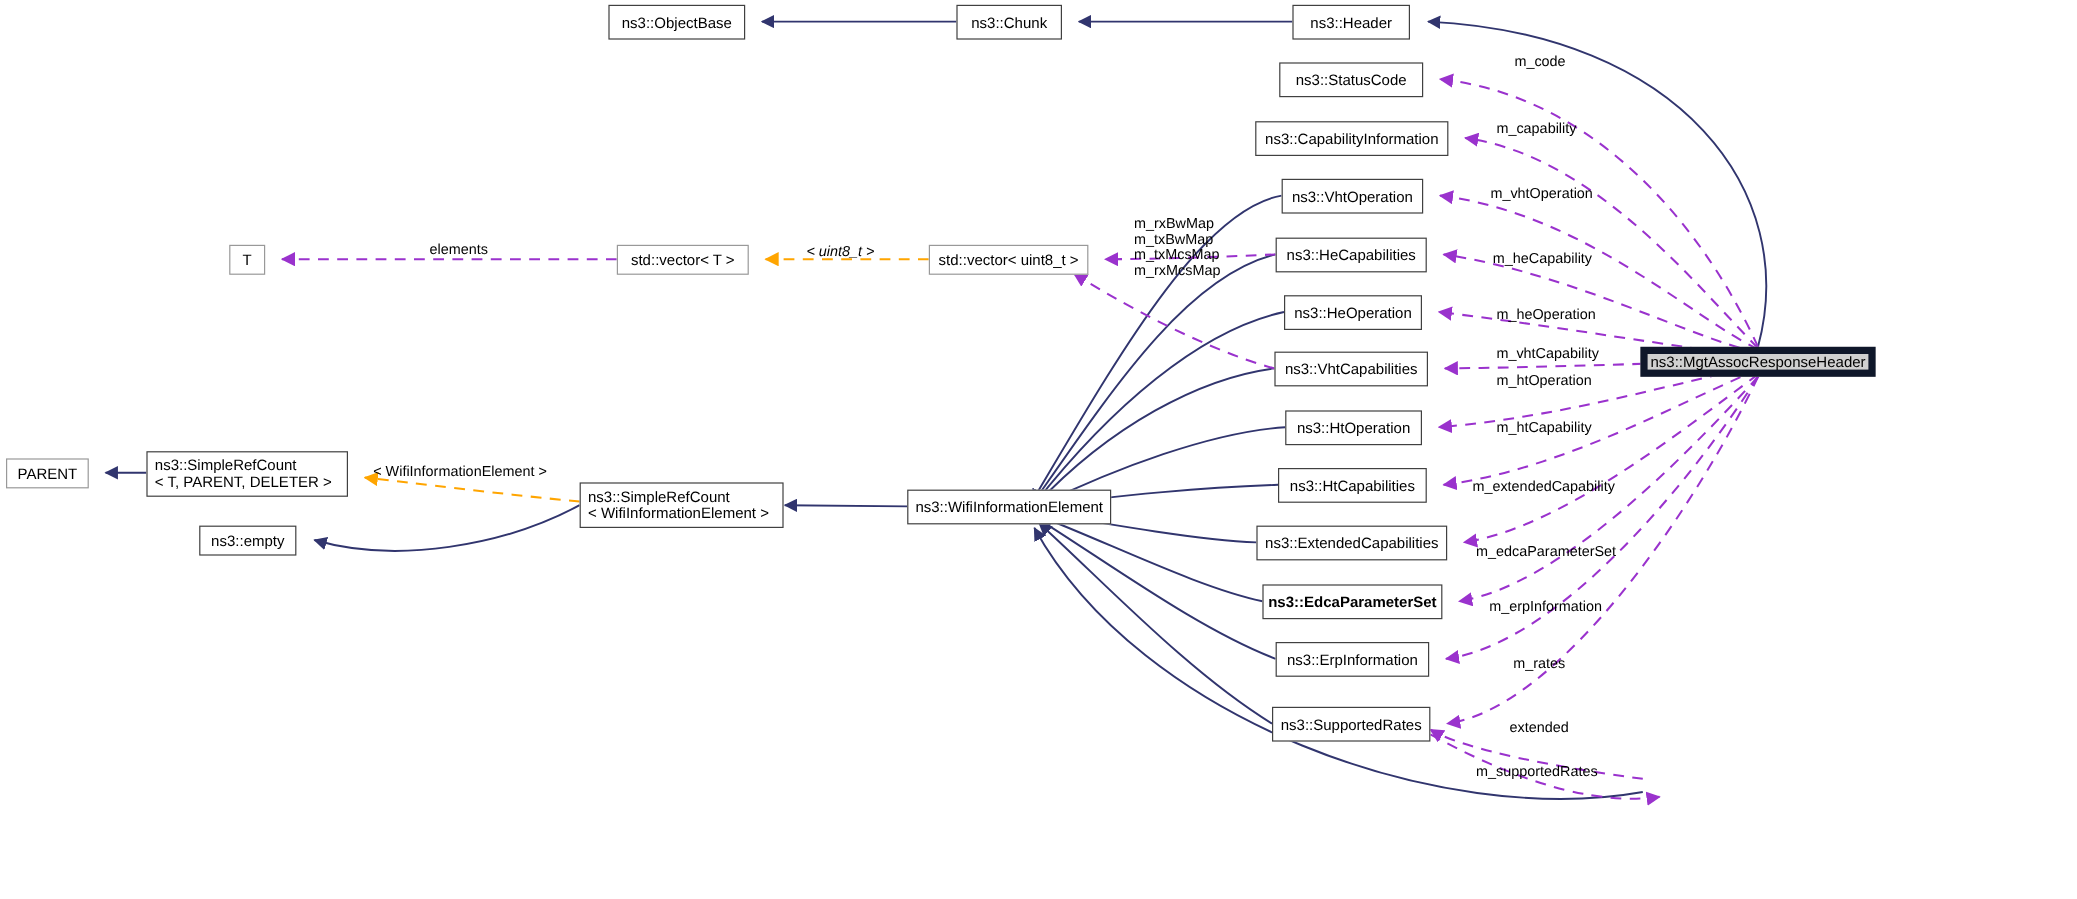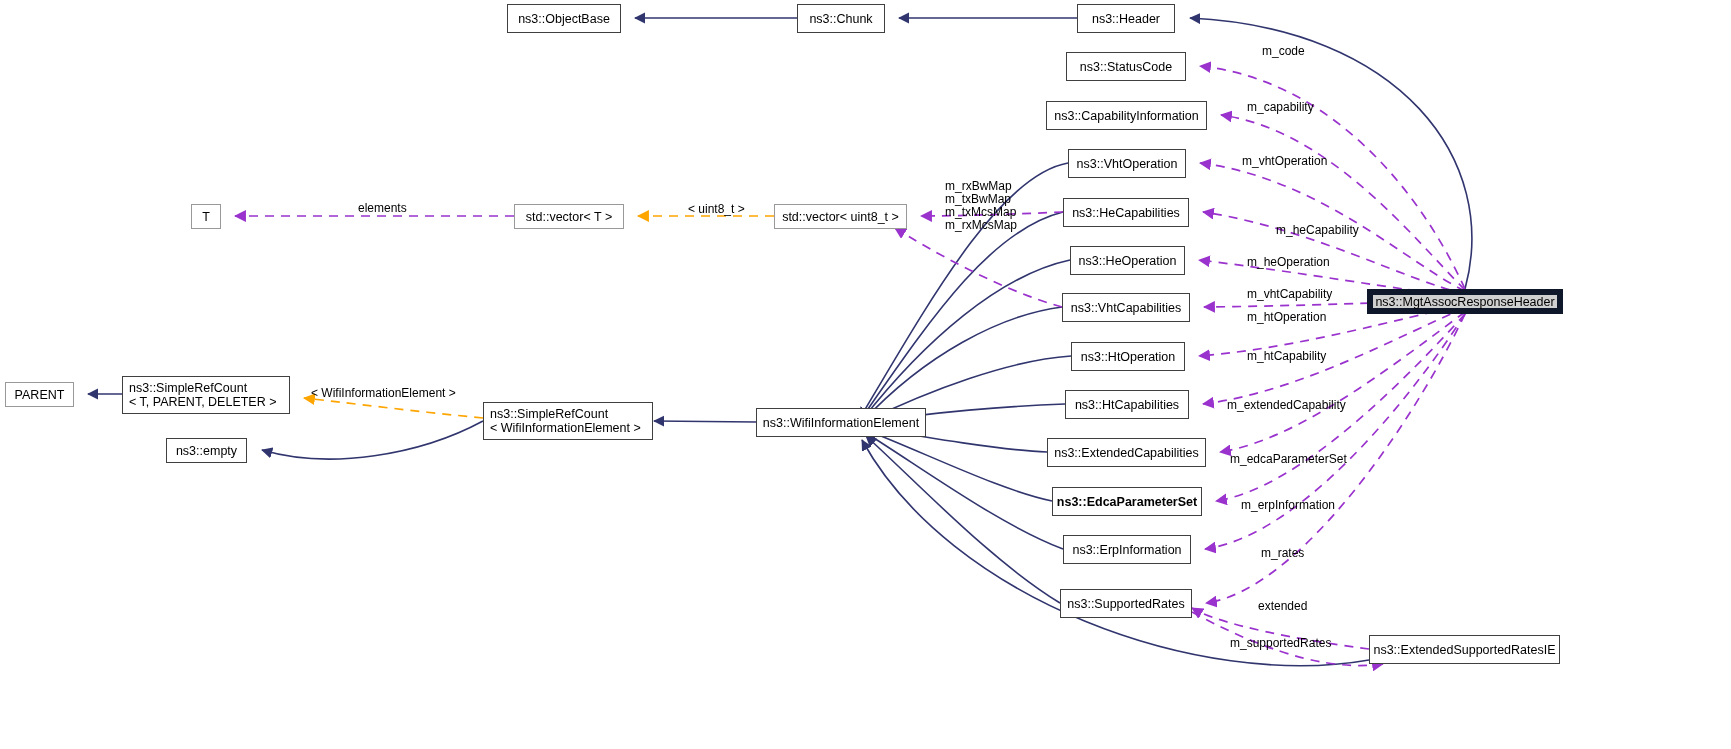--- a/index.html
+++ b/index.html
@@ -184,23 +184,20 @@
   </div>
 
   <div class="node" style="left:1063px; top:535px; width:128px; height:29px;">
     <span class="ln">ns3::ErpInformation</span>
   </div>
 
   <div class="node" style="left:1060px; top:589px; width:132px; height:29px;">
     <span class="ln">ns3::SupportedRates</span>
   </div>
 
-  <div class="node" style="left:1369px; top:635px; width:191px; height:29px;">
-    <span class="ln">ns3::ExtendedSupportedRatesIE</span>
-  </div>
 
   <div class="node current" style="left:1367px; top:289px; width:196px; height:25px;">
     <span class="ln">ns3::MgtAssocResponseHeader</span>
   </div>
 
   <div class="node thin" style="left:191px; top:204px; width:30px; height:25px;">
     <span class="ln">T</span>
   </div>
 
   <div class="node thin" style="left:514px; top:204px; width:110px; height:25px;">
@@ -232,21 +229,21 @@
   <div class="node" style="left:756px; top:408px; width:170px; height:29px;">
     <span class="ln">ns3::WifiInformationElement</span>
   </div>
 
   <div class="edge-label" style="left:1262px; top:45px;"><span>m_code</span></div>
 
   <div class="edge-label" style="left:1247px; top:101px;"><span>m_capability</span></div>
 
   <div class="edge-label" style="left:1242px; top:155px;"><span>m_vhtOperation</span></div>
 
-  <div class="edge-label" style="left:1244px; top:224px;margin-left:32px;"><span>m_heCapability</span></div>
+  <div class="edge-label" style="left:1244px; top:209px;"><span>m_heCapability</span></div>
 
   <div class="edge-label" style="left:1247px; top:256px;"><span>m_heOperation</span></div>
 
   <div class="edge-label" style="left:1247px; top:288px;"><span>m_vhtCapability</span></div>
 
   <div class="edge-label" style="left:1247px; top:311px;"><span>m_htOperation</span></div>
 
   <div class="edge-label" style="left:1247px; top:350px;"><span>m_htCapability</span></div>
 
   <div class="edge-label" style="left:1227px; top:399px;"><span>m_extendedCapability</span></div>
@@ -256,21 +253,21 @@
   <div class="edge-label" style="left:1241px; top:499px;"><span>m_erpInformation</span></div>
 
   <div class="edge-label" style="left:1261px; top:547px;"><span>m_rates</span></div>
 
   <div class="edge-label" style="left:1258px; top:600px;"><span>extended</span></div>
 
   <div class="edge-label" style="left:1230px; top:637px;"><span>m_supportedRates</span></div>
 
   <div class="edge-label" style="left:358px; top:202px;"><span>elements</span></div>
 
-  <div class="edge-label" style="left:688px; top:203px;"><span>&lt; uint8_t &gt;</span></div>
+  <div class="edge-label" style="left:672px; top:203px;font-style:italic;"><span>&lt; uint8_t &gt;</span></div>
 
   <div class="edge-label" style="left:311px; top:387px;"><span>&lt; WifiInformationElement &gt;</span></div>
 
   <div class="edge-label" style="left:945px; top:180px;">
     <span class="ln">m_rxBwMap</span>
     <span class="ln">m_txBwMap</span>
     <span class="ln">m_txMcsMap</span>
     <span class="ln">m_rxMcsMap</span>
   </div>
 

